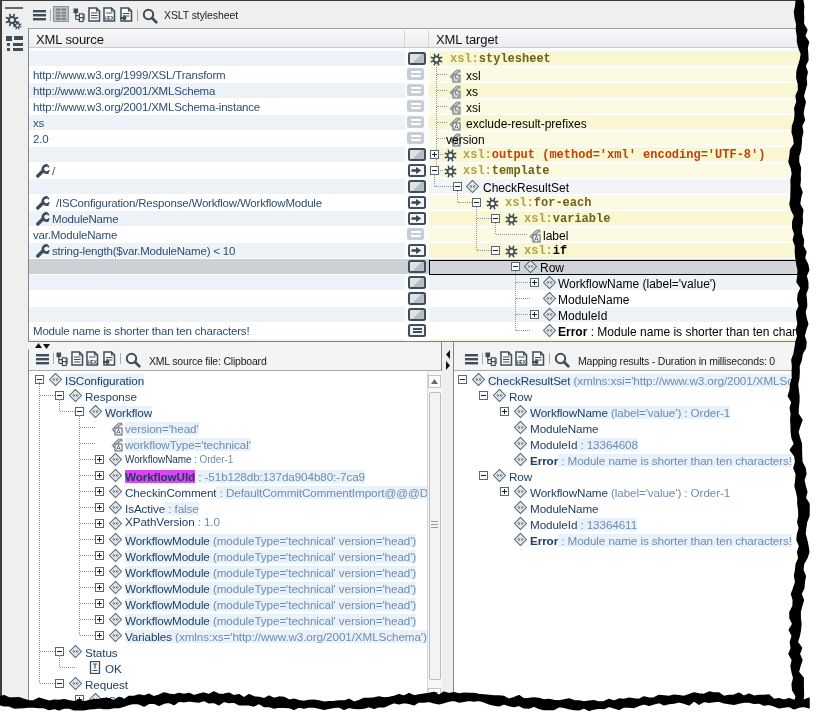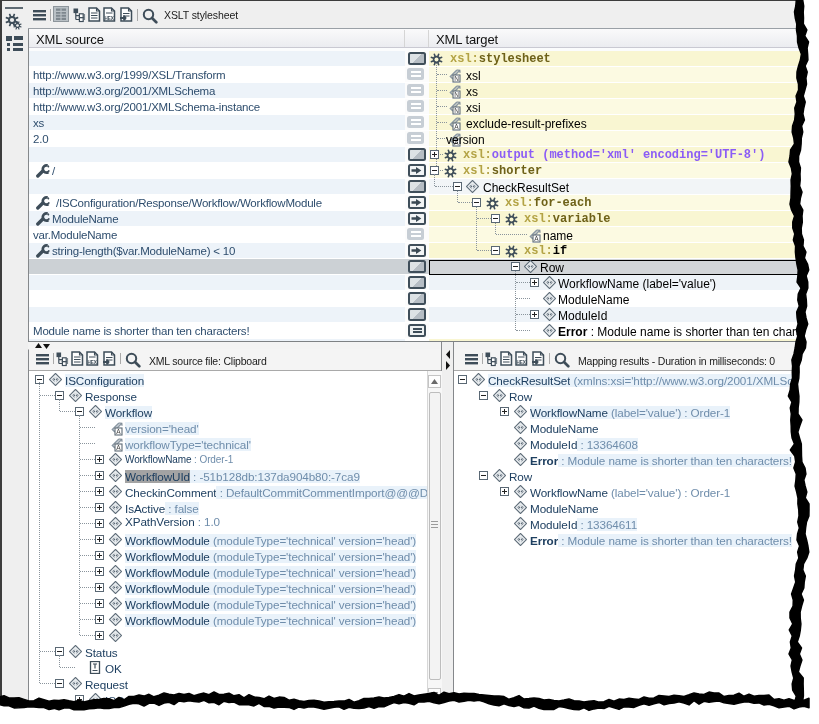--- a/index.html
+++ b/index.html
@@ -300,38 +300,38 @@
     <rect x="5.69" y="0.26" width="1.62" height="6.24" rx="0.49" transform="rotate(67.5 6.5 6.5)" fill="#3e4d59"></rect>
     <rect x="5.69" y="0.26" width="1.62" height="6.24" rx="0.49" transform="rotate(112.5 6.5 6.5)" fill="#3e4d59"></rect>
     <rect x="5.69" y="0.26" width="1.62" height="6.24" rx="0.49" transform="rotate(157.5 6.5 6.5)" fill="#3e4d59"></rect>
     <rect x="5.69" y="0.26" width="1.62" height="6.24" rx="0.49" transform="rotate(202.5 6.5 6.5)" fill="#3e4d59"></rect>
     <rect x="5.69" y="0.26" width="1.62" height="6.24" rx="0.49" transform="rotate(247.5 6.5 6.5)" fill="#3e4d59"></rect>
     <rect x="5.69" y="0.26" width="1.62" height="6.24" rx="0.49" transform="rotate(292.5 6.5 6.5)" fill="#3e4d59"></rect>
     <rect x="5.69" y="0.26" width="1.62" height="6.24" rx="0.49" transform="rotate(337.5 6.5 6.5)" fill="#3e4d59"></rect>
     <circle cx="6.5" cy="6.5" r="3.70" fill="#3e4d59"></circle>
     <circle cx="6.5" cy="6.5" r="1.95" fill="#f9f6d2"></circle>
   </svg>
-<div class="abs" style="left:463px;top:148px;font-family:'Liberation Mono',monospace;font-size:12px;font-weight:bold;white-space:nowrap"><span style="color:#b3a345">xsl:</span><span style="color:#8b5cf6">output (method='xml' encoding='UTF-8')</span></div>
+<div class="abs" style="left:463px;top:148px;font-family:'Liberation Mono',monospace;font-size:12px;font-weight:bold;white-space:nowrap"><span style="color:#b3a345">xsl:</span><span style="color:#c2410c">output (method='xml' encoding='UTF-8')</span></div>
 <svg width="9" height="9" viewBox="0 0 9 9" style="position:absolute;left:430px;top:166px;">
     <rect x="0.5" y="0.5" width="8" height="8" fill="#fff" stroke="#5a6874" stroke-width="1"></rect>
     <path d="M2 4.5 H7" stroke="#222" stroke-width="1"></path>
   </svg>
 <svg width="13" height="13" viewBox="0 0 13 13" style="position:absolute;left:444px;top:165px;">
     <rect x="5.69" y="0.26" width="1.62" height="6.24" rx="0.49" transform="rotate(22.5 6.5 6.5)" fill="#3e4d59"></rect>
     <rect x="5.69" y="0.26" width="1.62" height="6.24" rx="0.49" transform="rotate(67.5 6.5 6.5)" fill="#3e4d59"></rect>
     <rect x="5.69" y="0.26" width="1.62" height="6.24" rx="0.49" transform="rotate(112.5 6.5 6.5)" fill="#3e4d59"></rect>
     <rect x="5.69" y="0.26" width="1.62" height="6.24" rx="0.49" transform="rotate(157.5 6.5 6.5)" fill="#3e4d59"></rect>
     <rect x="5.69" y="0.26" width="1.62" height="6.24" rx="0.49" transform="rotate(202.5 6.5 6.5)" fill="#3e4d59"></rect>
     <rect x="5.69" y="0.26" width="1.62" height="6.24" rx="0.49" transform="rotate(247.5 6.5 6.5)" fill="#3e4d59"></rect>
     <rect x="5.69" y="0.26" width="1.62" height="6.24" rx="0.49" transform="rotate(292.5 6.5 6.5)" fill="#3e4d59"></rect>
     <rect x="5.69" y="0.26" width="1.62" height="6.24" rx="0.49" transform="rotate(337.5 6.5 6.5)" fill="#3e4d59"></rect>
     <circle cx="6.5" cy="6.5" r="3.70" fill="#3e4d59"></circle>
     <circle cx="6.5" cy="6.5" r="1.95" fill="#fcfae2"></circle>
   </svg>
-<div class="abs" style="left:463px;top:164px;font-family:'Liberation Mono',monospace;font-size:12px;font-weight:bold;white-space:nowrap"><span style="color:#b3a345">xsl:</span><span style="color:#6e6118">shorter</span></div>
+<div class="abs" style="left:463px;top:164px;font-family:'Liberation Mono',monospace;font-size:12px;font-weight:bold;white-space:nowrap"><span style="color:#b3a345">xsl:</span><span style="color:#6e6118">template</span></div>
 <div class="abs" style="left:434px;top:174px;width:1px;height:12px;border-left:1px dotted #8a949c"></div>
 <div class="abs" style="left:435px;top:186px;width:18px;height:1px;border-top:1px dotted #8a949c"></div>
 <svg width="9" height="9" viewBox="0 0 9 9" style="position:absolute;left:453px;top:182px;">
     <rect x="0.5" y="0.5" width="8" height="8" fill="#fff" stroke="#5a6874" stroke-width="1"></rect>
     <path d="M2 4.5 H7" stroke="#222" stroke-width="1"></path>
   </svg>
 <svg width="13" height="13" viewBox="0 0 13 13" style="position:absolute;left:466px;top:180px;">
     <rect x="2.19" y="2.19" width="8.61" height="8.61" transform="rotate(45 6.5 6.5)" fill="#e7ebee" stroke="#5d6b77" stroke-width="1.1"></rect>
     <path d="M3.81 6.5 l1.67 -1.67 M3.81 6.5 l1.67 1.67" stroke="#5d6b77" stroke-width="0.9" fill="none"></path>
     <path d="M9.19 6.5 l-1.67 -1.67 M9.19 6.5 l-1.67 1.67" stroke="#5d6b77" stroke-width="0.9" fill="none"></path>
@@ -380,21 +380,21 @@
 <div class="abs" style="left:524px;top:212px;font-family:'Liberation Mono',monospace;font-size:12px;font-weight:bold;white-space:nowrap"><span style="color:#b3a345">xsl:</span><span style="color:#6e6118">variable</span></div>
 <div class="abs" style="left:495px;top:223px;width:1px;height:11px;border-left:1px dotted #8a949c"></div>
 <div class="abs" style="left:496px;top:234px;width:31px;height:1px;border-top:1px dotted #8a949c"></div>
 <svg width="15" height="15" viewBox="0 0 15 15" style="position:absolute;left:527px;top:228px;">
     <path d="M10 2 L3.5 8.5 L6 11" stroke="#8b98a4" stroke-width="1.6" fill="none"></path>
     <path d="M12.5 2.5 L6.5 8.5" stroke="#8b98a4" stroke-width="1.6" fill="none"></path>
     <path d="M10 2 L12.8 2.2 L13 4.8" stroke="#7b8894" stroke-width="1.2" fill="none"></path>
     <rect x="6" y="7" width="7" height="7" fill="#fdfdfd" stroke="#5d6a75" stroke-width="1.1"></rect>
     <text x="9.5" y="12.8" font-family="Liberation Sans" font-size="6.5" fill="#444" text-anchor="middle">A</text>
   </svg>
-<div class="abs" style="left:543px;top:228.5px;font-size:12px;color:#000;white-space:nowrap">name</div>
+<div class="abs" style="left:543px;top:228.5px;font-size:12px;color:#000;white-space:nowrap">label</div>
 <svg width="9" height="9" viewBox="0 0 9 9" style="position:absolute;left:491px;top:246px;">
     <rect x="0.5" y="0.5" width="8" height="8" fill="#fff" stroke="#5a6874" stroke-width="1"></rect>
     <path d="M2 4.5 H7" stroke="#222" stroke-width="1"></path>
   </svg>
 <svg width="13" height="13" viewBox="0 0 13 13" style="position:absolute;left:505px;top:245px;">
     <rect x="5.69" y="0.26" width="1.62" height="6.24" rx="0.49" transform="rotate(22.5 6.5 6.5)" fill="#3e4d59"></rect>
     <rect x="5.69" y="0.26" width="1.62" height="6.24" rx="0.49" transform="rotate(67.5 6.5 6.5)" fill="#3e4d59"></rect>
     <rect x="5.69" y="0.26" width="1.62" height="6.24" rx="0.49" transform="rotate(112.5 6.5 6.5)" fill="#3e4d59"></rect>
     <rect x="5.69" y="0.26" width="1.62" height="6.24" rx="0.49" transform="rotate(157.5 6.5 6.5)" fill="#3e4d59"></rect>
     <rect x="5.69" y="0.26" width="1.62" height="6.24" rx="0.49" transform="rotate(202.5 6.5 6.5)" fill="#3e4d59"></rect>
@@ -623,21 +623,21 @@
       <path d="M2 4.5 H7" stroke="#222" stroke-width="1"></path>
       <path d="M4.5 2 V7" stroke="#222" stroke-width="1"></path>
     </svg>
     <svg width="13" height="13" viewBox="0 0 13 13" style="position:absolute;left:80px;top:98.5px;">
       <rect x="2.19" y="2.19" width="8.61" height="8.61" transform="rotate(45 6.5 6.5)" fill="#e7ebee" stroke="#5d6b77" stroke-width="1.1"></rect>
       <path d="M3.81 6.5 l1.67 -1.67 M3.81 6.5 l1.67 1.67" stroke="#5d6b77" stroke-width="0.9" fill="none"></path>
       <path d="M9.19 6.5 l-1.67 -1.67 M9.19 6.5 l-1.67 1.67" stroke="#5d6b77" stroke-width="0.9" fill="none"></path>
       <circle cx="5.5" cy="6.5" r="0.7" fill="#5d6b77"></circle>
       <circle cx="7.5" cy="6.5" r="0.7" fill="#5d6b77"></circle>
     </svg>
-    <div class="abs" style="left:96px;top:99.0px;font-size:11.7px;letter-spacing:-0.1px;white-space:nowrap"><span style="color:#1e3f60;font-weight:normal;background:#a3a3a3;">WorkflowUId</span><span style="color:#6f8dab;background:#e9f2fa;"> : -51b128db:137da904b80:-7ca9</span></div>
+    <div class="abs" style="left:96px;top:99.0px;font-size:11.7px;letter-spacing:-0.1px;white-space:nowrap"><span style="color:#1e3f60;font-weight:bold;background:#d946ef;">WorkflowUId</span><span style="color:#6f8dab;background:#e9f2fa;"> : -51b128db:137da904b80:-7ca9</span></div>
     <svg width="9" height="9" viewBox="0 0 9 9" style="position:absolute;left:66px;top:116.5px;">
       <rect x="0.5" y="0.5" width="8" height="8" fill="#fff" stroke="#5a6874" stroke-width="1"></rect>
       <path d="M2 4.5 H7" stroke="#222" stroke-width="1"></path>
       <path d="M4.5 2 V7" stroke="#222" stroke-width="1"></path>
     </svg>
     <svg width="13" height="13" viewBox="0 0 13 13" style="position:absolute;left:80px;top:114.5px;">
       <rect x="2.19" y="2.19" width="8.61" height="8.61" transform="rotate(45 6.5 6.5)" fill="#e7ebee" stroke="#5d6b77" stroke-width="1.1"></rect>
       <path d="M3.81 6.5 l1.67 -1.67 M3.81 6.5 l1.67 1.67" stroke="#5d6b77" stroke-width="0.9" fill="none"></path>
       <path d="M9.19 6.5 l-1.67 -1.67 M9.19 6.5 l-1.67 1.67" stroke="#5d6b77" stroke-width="0.9" fill="none"></path>
       <circle cx="5.5" cy="6.5" r="0.7" fill="#5d6b77"></circle>
@@ -753,20 +753,21 @@
       <path d="M2 4.5 H7" stroke="#222" stroke-width="1"></path>
       <path d="M4.5 2 V7" stroke="#222" stroke-width="1"></path>
     </svg>
     <svg width="13" height="13" viewBox="0 0 13 13" style="position:absolute;left:80px;top:258.5px;">
       <rect x="2.19" y="2.19" width="8.61" height="8.61" transform="rotate(45 6.5 6.5)" fill="#e7ebee" stroke="#5d6b77" stroke-width="1.1"></rect>
       <path d="M3.81 6.5 l1.67 -1.67 M3.81 6.5 l1.67 1.67" stroke="#5d6b77" stroke-width="0.9" fill="none"></path>
       <path d="M9.19 6.5 l-1.67 -1.67 M9.19 6.5 l-1.67 1.67" stroke="#5d6b77" stroke-width="0.9" fill="none"></path>
       <circle cx="5.5" cy="6.5" r="0.7" fill="#5d6b77"></circle>
       <circle cx="7.5" cy="6.5" r="0.7" fill="#5d6b77"></circle>
     </svg>
+    <div class="abs" style="left:96px;top:259.0px;font-size:11.7px;letter-spacing:-0.1px;white-space:nowrap"><span style="color:#1e3f60;font-weight:normal;background:#e9f2fa;">Variables</span><span style="color:#6f8dab;background:#e9f2fa;"> (xmlns:xs='http://www.w3.org/2001/XMLSchema')</span></div>
     <svg width="9" height="9" viewBox="0 0 9 9" style="position:absolute;left:26px;top:276.5px;">
       <rect x="0.5" y="0.5" width="8" height="8" fill="#fff" stroke="#5a6874" stroke-width="1"></rect>
       <path d="M2 4.5 H7" stroke="#222" stroke-width="1"></path>
     </svg>
     <svg width="13" height="13" viewBox="0 0 13 13" style="position:absolute;left:40px;top:274.5px;">
       <rect x="2.19" y="2.19" width="8.61" height="8.61" transform="rotate(45 6.5 6.5)" fill="#e7ebee" stroke="#5d6b77" stroke-width="1.1"></rect>
       <path d="M3.81 6.5 l1.67 -1.67 M3.81 6.5 l1.67 1.67" stroke="#5d6b77" stroke-width="0.9" fill="none"></path>
       <path d="M9.19 6.5 l-1.67 -1.67 M9.19 6.5 l-1.67 1.67" stroke="#5d6b77" stroke-width="0.9" fill="none"></path>
       <circle cx="5.5" cy="6.5" r="0.7" fill="#5d6b77"></circle>
       <circle cx="7.5" cy="6.5" r="0.7" fill="#5d6b77"></circle>

